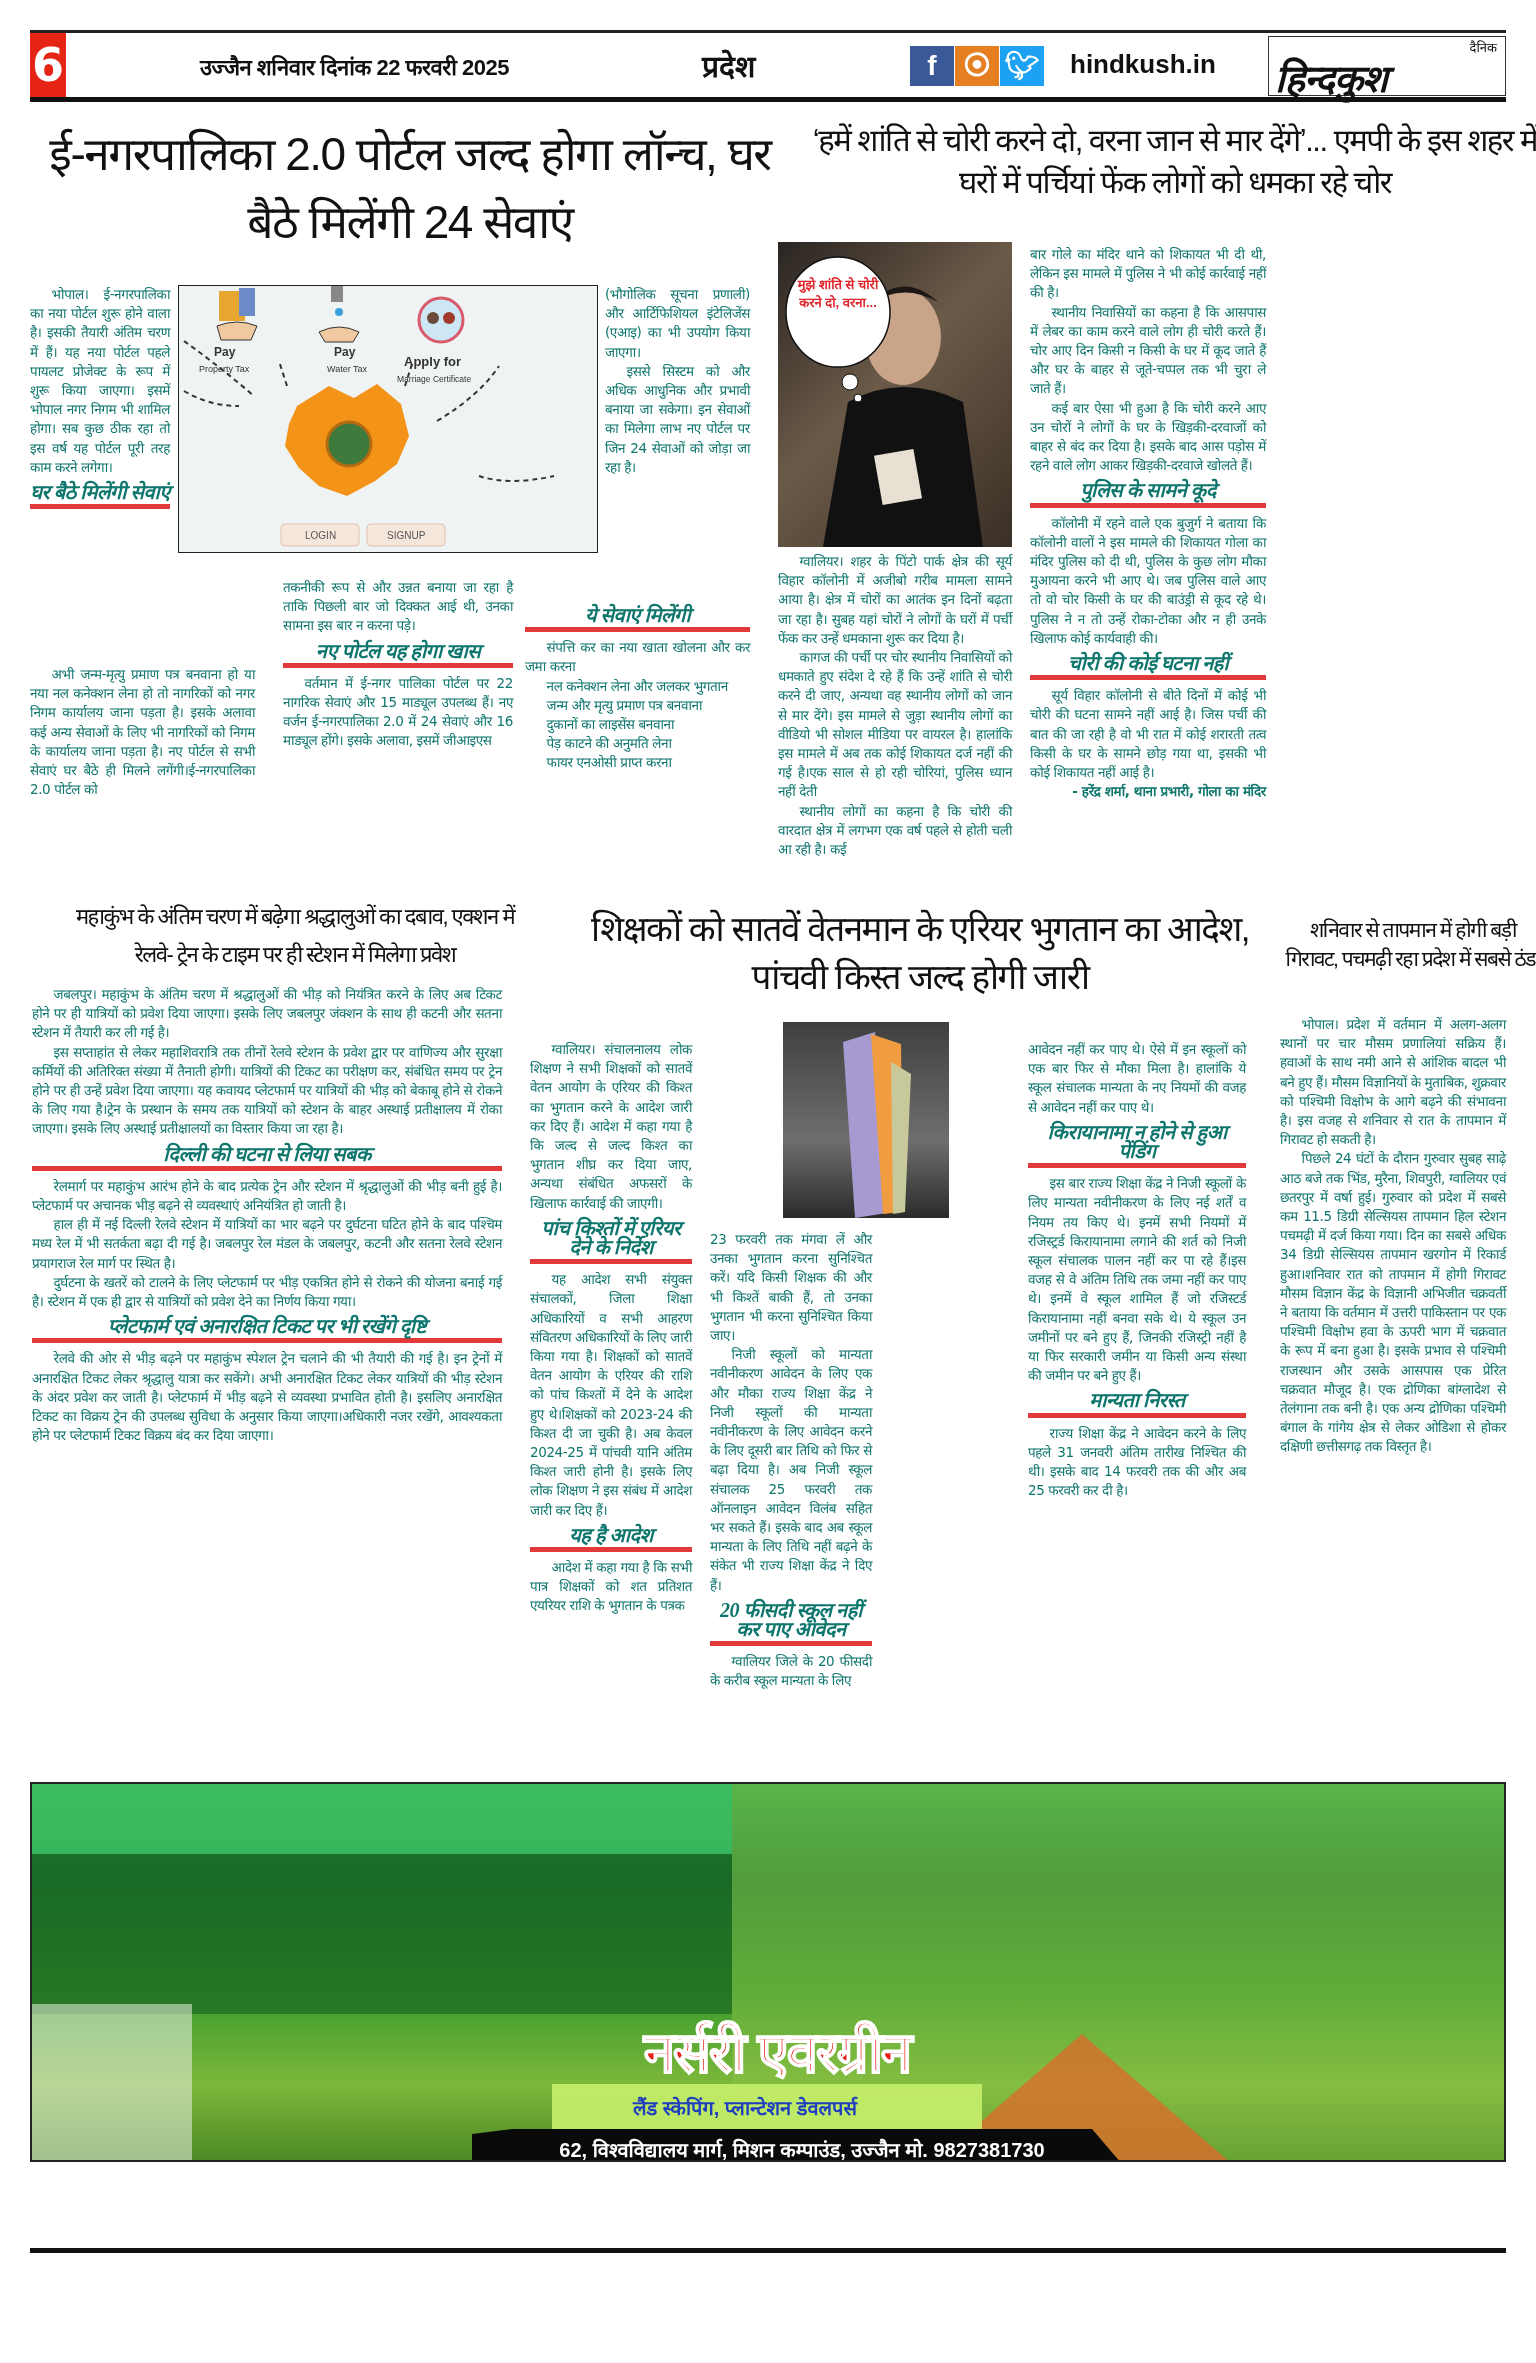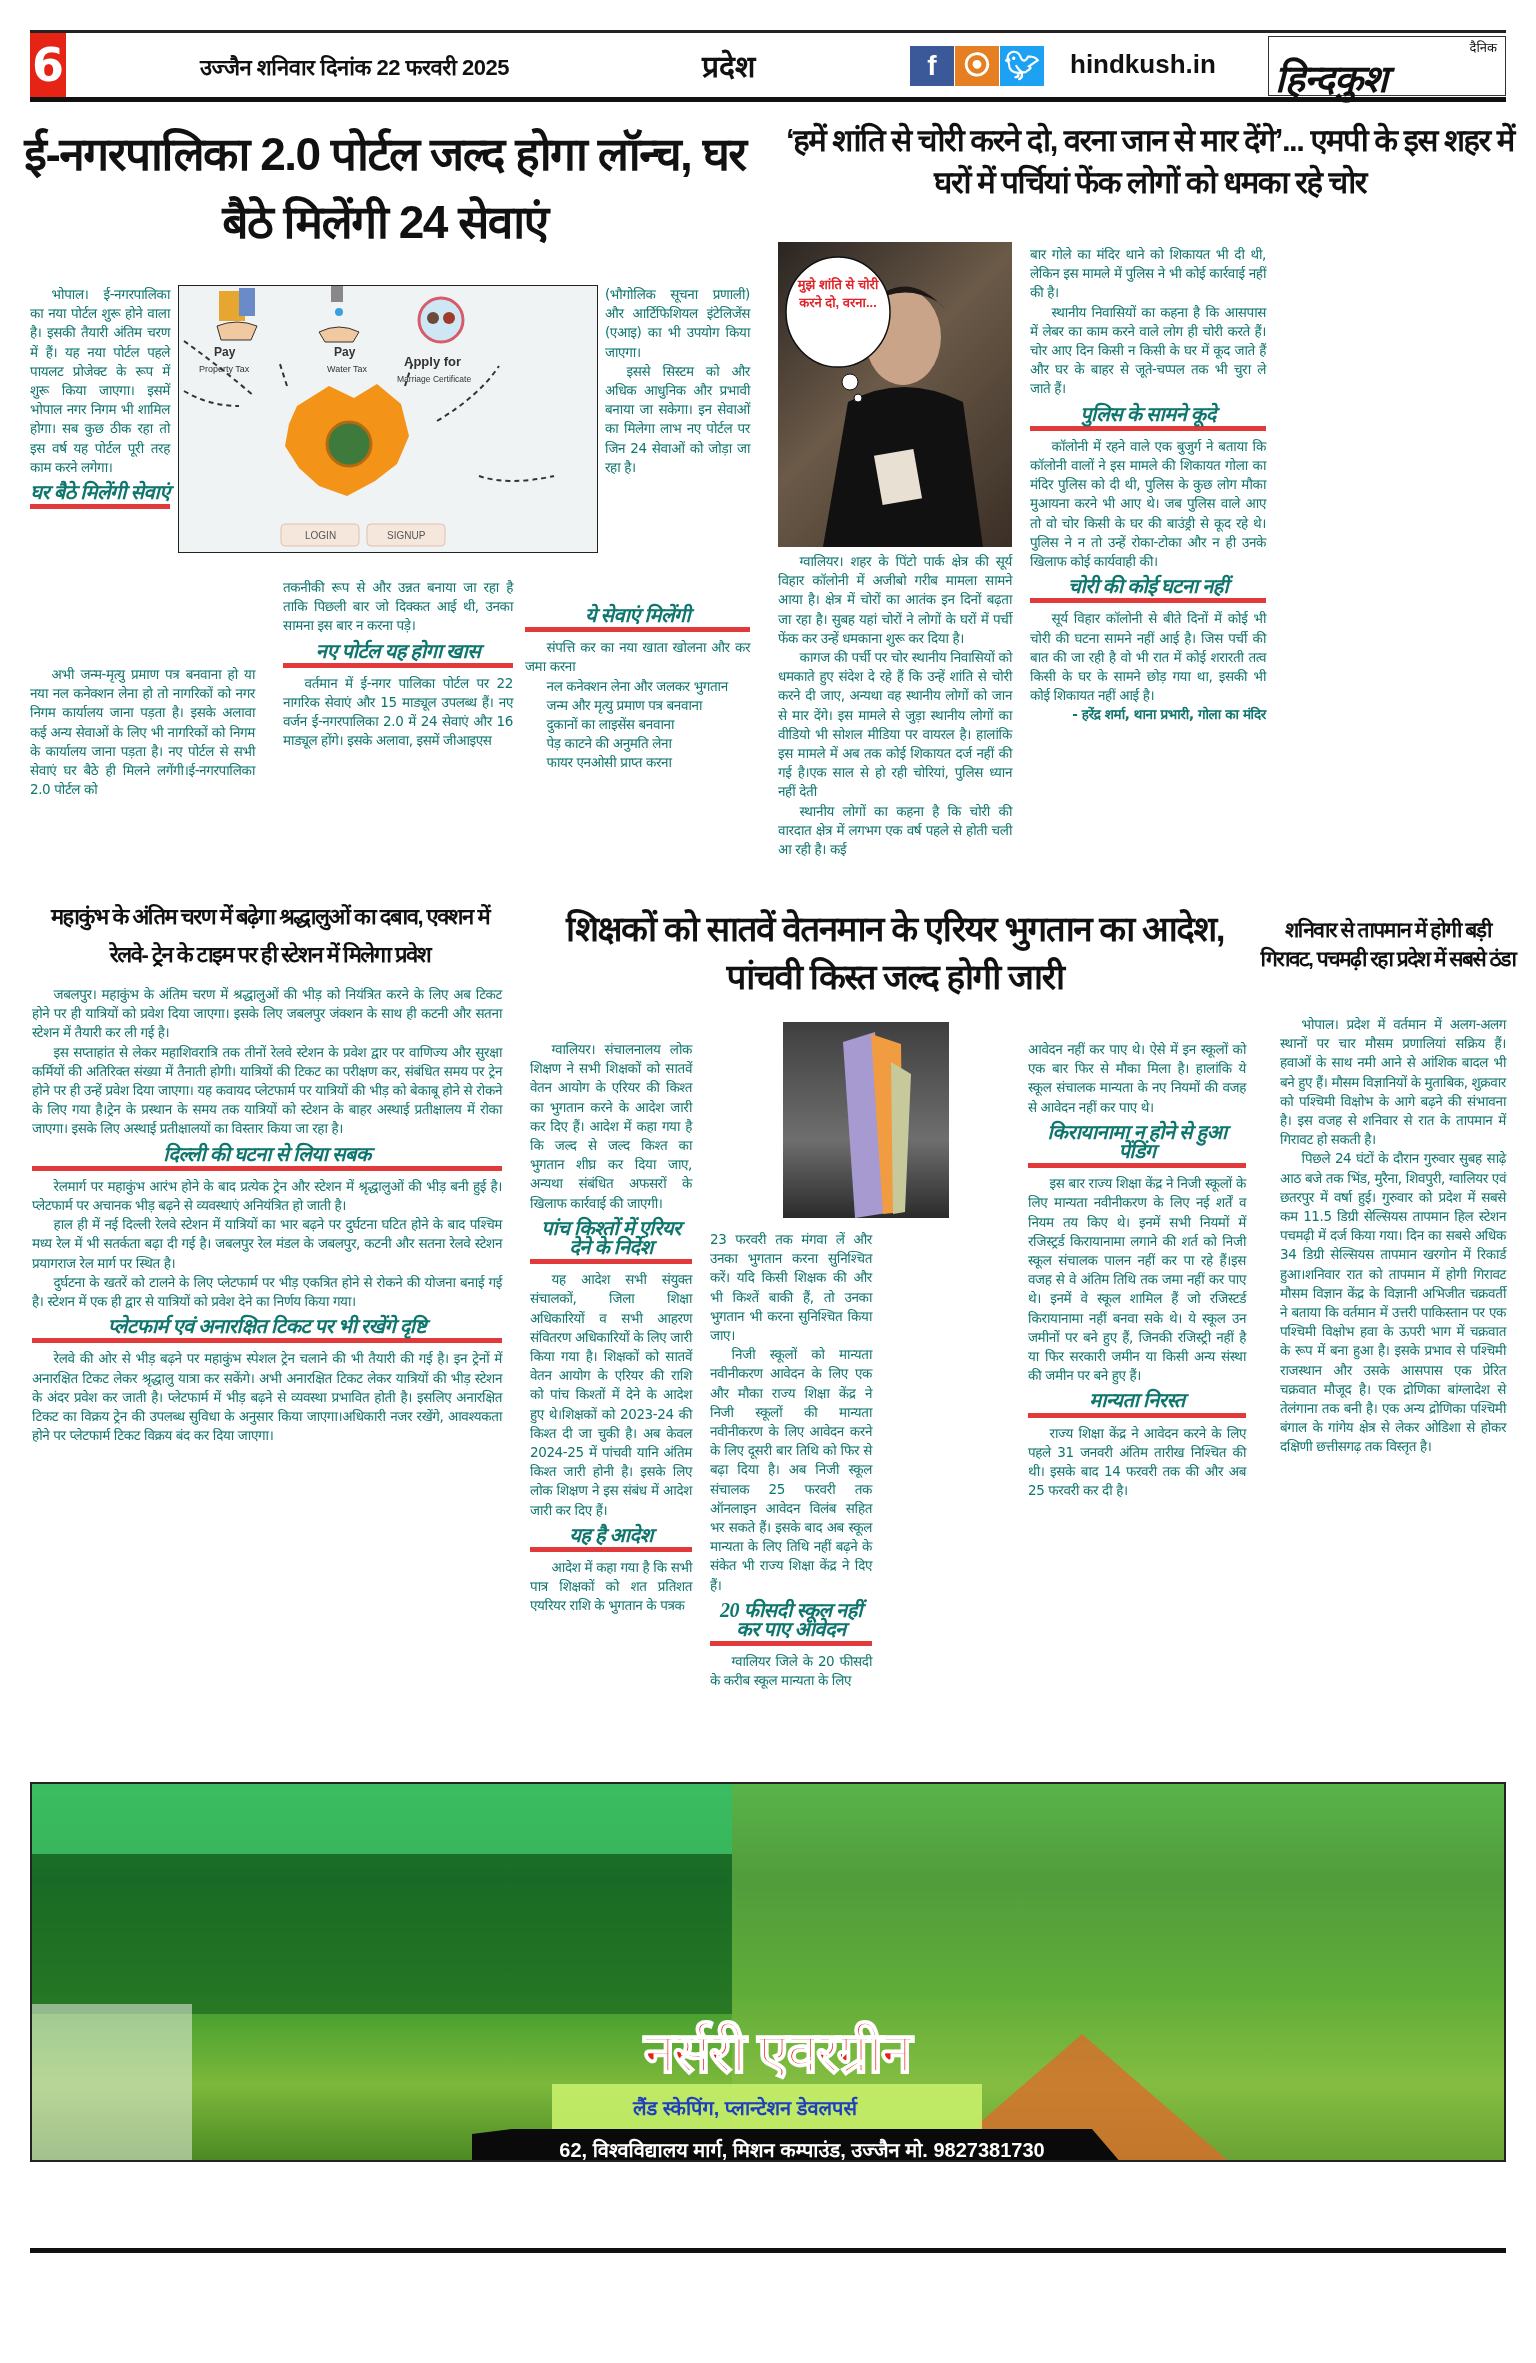--- a/index.html
+++ b/index.html
@@ -16,21 +16,21 @@
   .social span { width: 44px; height: 40px; display: inline-block; color: #fff; font-weight: bold; font-size: 28px; text-align: center; line-height: 40px; }
   .fb { background: #3b5998; }
   .rss { background: #e67e22; }
   .tw { background: #1da1f2; }
   .site { left: 1040px; top: 16px; font-size: 26px; font-weight: bold; }
   .logo { left: 1238px; top: 3px; width: 238px; height: 60px; border: 1px solid #333; }
   .logo .daily { position: absolute; right: 8px; top: 1px; font-size: 13px; }
   .logo .name { position: absolute; left: 6px; top: 14px; font-size: 38px; font-weight: 900; font-style: italic; letter-spacing: -1px; font-family: "DejaVu Sans", sans-serif; }
 
   
-  .hl { font-weight: bold; font-family: "Liberation Sans", sans-serif; letter-spacing: -1.5px; text-align: center; line-height: 1.25; transform-origin: left top; }
+  .hl { font-weight: normal; font-family: "Liberation Sans", sans-serif; letter-spacing: -1.5px; text-align: center; line-height: 1.25; transform-origin: left top; margin-left: 25px; }
   .h1 { left: 20px; top: 120px; width: 730px; font-size: 46px; line-height: 68px; }
   .h2 { left: 785px; top: 120px; width: 730px; font-size: 31px; line-height: 42px; }
   .h3 { left: 30px; top: 898px; width: 480px; font-size: 22px; line-height: 38px; }
   .h4 { left: 545px; top: 905px; width: 700px; font-size: 35px; line-height: 48px; }
   .h5 { left: 1260px; top: 915px; width: 256px; font-size: 21px; line-height: 29px; }
 
   
   .txt { font-size: 13.5px; line-height: 19.2px; text-align: justify; color: #0f766e; font-family: "DejaVu Sans", sans-serif; letter-spacing: -0.4px; }
   .txt p { text-indent: 1.6em; }
   .txt p.noi { text-indent: 0; }
@@ -145,20 +145,21 @@
 </div>
 
 <div class="abs txt" style="left:778px;top:552px;width:234px;">
   <p>ग्वालियर। शहर के पिंटो पार्क क्षेत्र की सूर्य विहार कॉलोनी में अजीबो गरीब मामला सामने आया है। क्षेत्र में चोरों का आतंक इन दिनों बढ़ता जा रहा है। सुबह यहां चोरों ने लोगों के घरों में पर्ची फेंक कर उन्हें धमकाना शुरू कर दिया है।</p>
   <p>कागज की पर्ची पर चोर स्थानीय निवासियों को धमकाते हुए संदेश दे रहे हैं कि उन्हें शांति से चोरी करने दी जाए, अन्यथा वह स्थानीय लोगों को जान से मार देंगे। इस मामले से जुड़ा स्थानीय लोगों का वीडियो भी सोशल मीडिया पर वायरल है। हालांकि इस मामले में अब तक कोई शिकायत दर्ज नहीं की गई है।एक साल से हो रही चोरियां, पुलिस ध्यान नहीं देती</p>
   <p>स्थानीय लोगों का कहना है कि चोरी की वारदात क्षेत्र में लगभग एक वर्ष पहले से होती चली आ रही है। कई</p>
 </div>
 <div class="abs txt" style="left:1030px;top:245px;width:236px;">
   <p class="noi">बार गोले का मंदिर थाने को शिकायत भी दी थी, लेकिन इस मामले में पुलिस ने भी कोई कार्रवाई नहीं की है।</p>
   <p>स्थानीय निवासियों का कहना है कि आसपास में लेबर का काम करने वाले लोग ही चोरी करते हैं। चोर आए दिन किसी न किसी के घर में कूद जाते हैं और घर के बाहर से जूते-चप्पल तक भी चुरा ले जाते हैं।</p>
+  <p>कई बार ऐसा भी हुआ है कि चोरी करने आए उन चोरों ने लोगों के घर के खिड़की-दरवाजों को बाहर से बंद कर दिया है। इसके बाद आस पड़ोस में रहने वाले लोग आकर खिड़की-दरवाजे खोलते हैं।</p>
   <div class="sub">पुलिस के सामने कूदे</div>
   <p>कॉलोनी में रहने वाले एक बुजुर्ग ने बताया कि कॉलोनी वालों ने इस मामले की शिकायत गोला का मंदिर पुलिस को दी थी, पुलिस के कुछ लोग मौका मुआयना करने भी आए थे। जब पुलिस वाले आए तो वो चोर किसी के घर की बाउंड्री से कूद रहे थे। पुलिस ने न तो उन्हें रोका-टोका और न ही उनके खिलाफ कोई कार्यवाही की।</p>
   <div class="sub">चोरी की कोई घटना नहीं</div>
   <p>सूर्य विहार कॉलोनी से बीते दिनों में कोई भी चोरी की घटना सामने नहीं आई है। जिस पर्ची की बात की जा रही है वो भी रात में कोई शरारती तत्व किसी के घर के सामने छोड़ गया था, इसकी भी कोई शिकायत नहीं आई है।</p>
   <p style="text-align:right;font-weight:bold;">- हरेंद्र शर्मा, थाना प्रभारी, गोला का मंदिर</p>
 </div>
 
 <div class="abs hl h3">महाकुंभ के अंतिम चरण में बढ़ेगा श्रद्धालुओं का दबाव, एक्शन में रेलवे- ट्रेन के टाइम पर ही स्टेशन में मिलेगा प्रवेश</div>
 <div class="abs txt" style="left:32px;top:985px;width:470px;">
   <p>जबलपुर। महाकुंभ के अंतिम चरण में श्रद्धालुओं की भीड़ को नियंत्रित करने के लिए अब टिकट होने पर ही यात्रियों को प्रवेश दिया जाएगा। इसके लिए जबलपुर जंक्शन के साथ ही कटनी और सतना स्टेशन में तैयारी कर ली गई है।</p>

